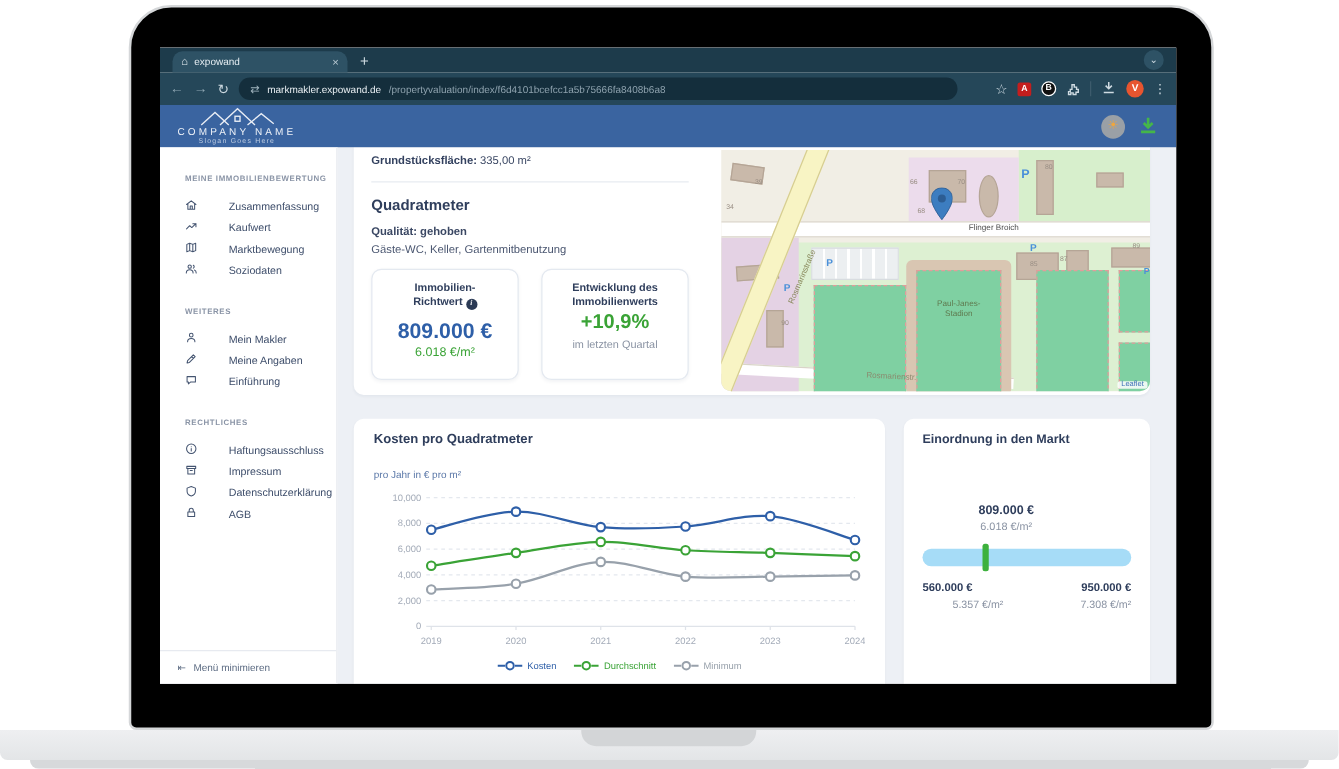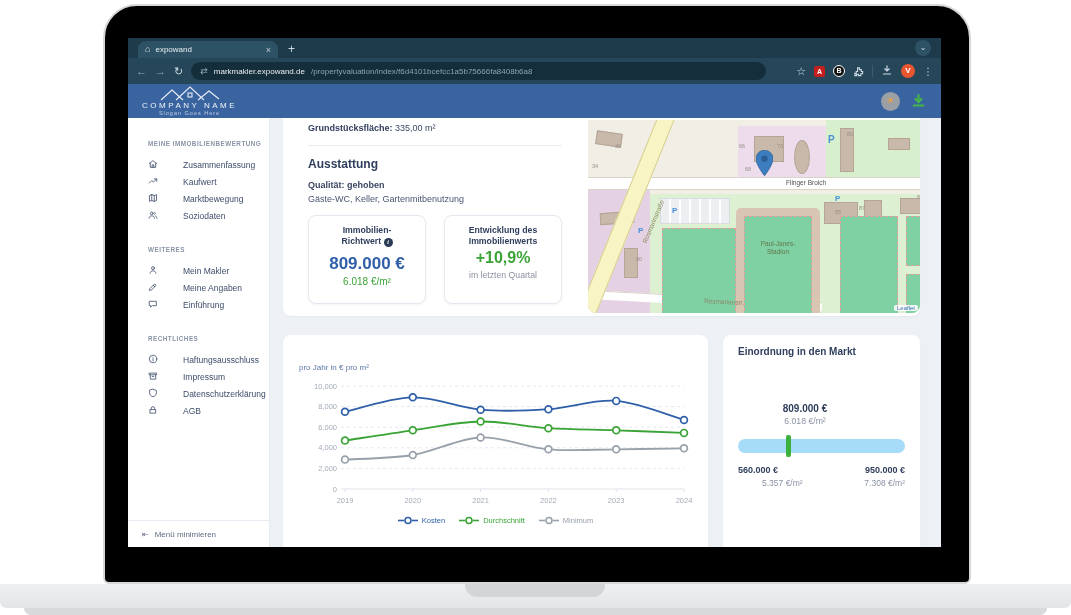--- a/index.html
+++ b/index.html
@@ -70,21 +70,21 @@
   .sb-item { display:flex; align-items:center; gap:25px; height:17px; color:#3d4d6a; font-size:8.5px; cursor:pointer; }
   .sb-item svg { flex:0 0 auto; }
   .sb-collapse { position:absolute; left:0; bottom:0; width:100%; height:27px; border-top:1px solid #e7eaf0;
     display:flex; align-items:center; gap:6px; padding-left:14px; color:#5d6c83; font-size:8px; }
 
   .main { flex:1; padding:0 21px 0 13px; overflow:hidden; }
 
   
   .top-panel { height:198px; background:#fff; border-radius:0 0 8px 8px; display:flex;
     box-shadow:0 1px 2px rgba(30,45,80,.04); }
-  .sum-left { flex:0 0 268px; padding:4px 14px 0 14px;margin-left:11px; }
+  .sum-left { flex:0 0 268px; padding:4px 14px 0 14px; }
   .sum-area { font-size:9px; line-height:1.5; color:#3a4763; }
   .sum-area b { color:#33415f; }
   .sum-divider { height:1px; background:#e8ebf1; margin:9px 0 11px 0; }
   .sum-title { font-size:12px; font-weight:bold; color:#2f3e5c; margin-bottom:9px; }
   .sum-quality { font-size:9px; margin-bottom:4px;font-weight:bold; }
   .sum-features { font-size:9px; color:#4a5670; }
   .cards-row { display:flex; gap:18px; margin-top:11px; }
   .mini-card { width:118px; height:89px; background:#fff; border:1px solid #e4e9f0; border-radius:8px;
     box-shadow:0 1px 3px rgba(30,45,80,.06); text-align:center; padding-top:9px; }
   .mc-title { font-size:8.7px; font-weight:bold; color:#2f3e5c; line-height:1.3; }
@@ -306,21 +306,21 @@
           <span>Menü minimieren</span>
         </div>
       </div>
 
       <div class="main">
 
         <div class="top-panel">
           <div class="sum-left">
             <div class="sum-area"><b>Grundstücksfläche:</b><span> 335,00 m²</span></div>
             <div class="sum-divider"></div>
-            <div class="sum-title">Ausstattung</div>
+            <div class="sum-title">Quadratmeter</div>
             <div class="sum-quality"><b>Qualität:</b><span> gehoben</span></div>
             <div class="sum-features">Gäste-WC, Keller, Gartenmitbenutzung</div>
             <div class="cards-row">
               <div class="mini-card">
                 <div class="mc-title">
                   <span>Immobilien-</span><br>
                   <span>Richtwert </span><span class="info-dot">i</span>
                 </div>
                 <div class="mc-value-blue">809.000 €</div>
                 <div class="mc-sub-green">6.018 €/m²</div>
@@ -387,20 +387,21 @@
                 <path d="M12 0C5.4 0 0 5.4 0 12c0 9 12 24 12 24s12-15 12-24C24 5.4 18.6 0 12 0z" fill="#3c7dc0" stroke="#2c5d93"></path>
                 <circle cx="12" cy="12" r="4.5" fill="#2c5d93"></circle>
               </svg>
             </span>
             <span class="m-leaflet">Leaflet</span>
           </div>
         </div>
 
         <div class="bottom-row">
           <div class="chart-panel">
+            <div class="ch-title">Kosten pro Quadratmeter</div>
             <div class="ch-sub">pro Jahr in € pro m²</div>
             <div id="chart-host"><svg width="393" height="140">
                   <line x1="42" y1="117" x2="385" y2="117" stroke="#dfe3e9" stroke-width="1"></line>
                   <text x="38" y="119.5" text-anchor="end" font-size="7.5" fill="#a3abb8">0</text>
                   <line x1="42" y1="96.4" x2="385" y2="96.4" stroke="#e4e8ee" stroke-width="1" stroke-dasharray="3,3"></line>
                   <text x="38" y="98.9" text-anchor="end" font-size="7.5" fill="#a3abb8">2,000</text>
                   <line x1="42" y1="75.8" x2="385" y2="75.8" stroke="#e4e8ee" stroke-width="1" stroke-dasharray="3,3"></line>
                   <text x="38" y="78.3" text-anchor="end" font-size="7.5" fill="#a3abb8">4,000</text>
                   <line x1="42" y1="55.2" x2="385" y2="55.2" stroke="#e4e8ee" stroke-width="1" stroke-dasharray="3,3"></line>
                   <text x="38" y="57.7" text-anchor="end" font-size="7.5" fill="#a3abb8">6,000</text>

